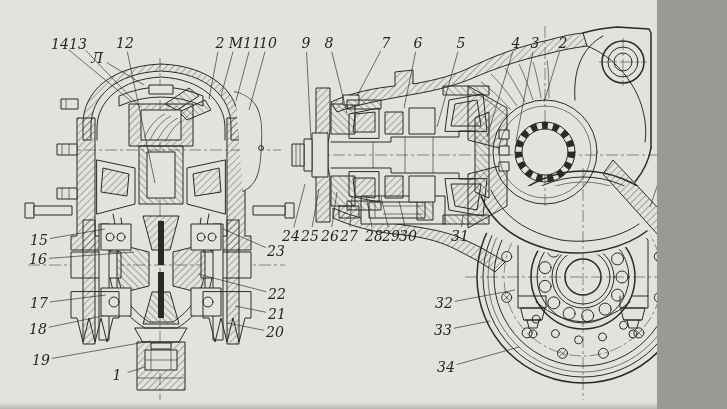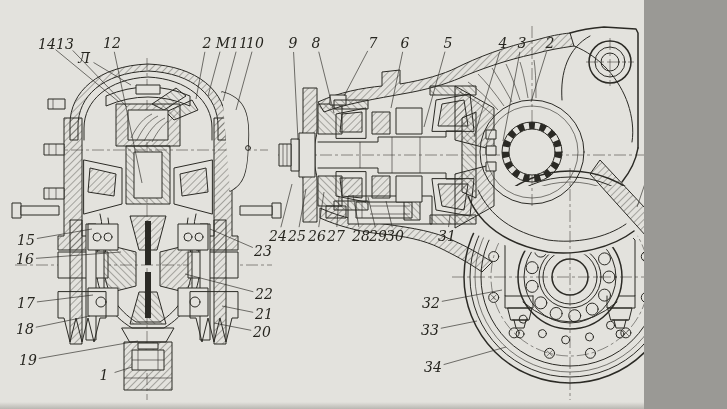--- a/index.html
+++ b/index.html
@@ -2,20 +2,21 @@
 <html><head>
 <meta charset="utf-8">
 <style>
   html,body{margin:0;padding:0;background:#9a9995;}
   .stage{
     position:relative;
     width:644px;height:409px;
     background:#e3e2dd;
     overflow:hidden;
     font-family:"DejaVu Serif", serif;
+    padding-left:13px;
   }
   svg{display:block}
   .ln  {fill:none;stroke:#2b2a25;stroke-width:1;stroke-linejoin:round;stroke-linecap:round}
   .ln2 {fill:none;stroke:#2b2a25;stroke-width:1.5;stroke-linejoin:round;stroke-linecap:round}
   .tln {fill:none;stroke:#2b2a25;stroke-width:.6;stroke-linejoin:round}
   .cl  {fill:none;stroke:#2b2a25;stroke-width:.6;stroke-dasharray:12 3 3 3;opacity:.85}
   .hatch1{fill:url(#h1);stroke:#2b2a25;stroke-width:1;stroke-linejoin:round}
   .hatch2{fill:url(#h2);stroke:#2b2a25;stroke-width:1;stroke-linejoin:round}
   .bgfill{fill:#e3e2dd;stroke:#2b2a25;stroke-width:1;stroke-linejoin:round}
   .bgonly{fill:#e3e2dd;stroke:none}

